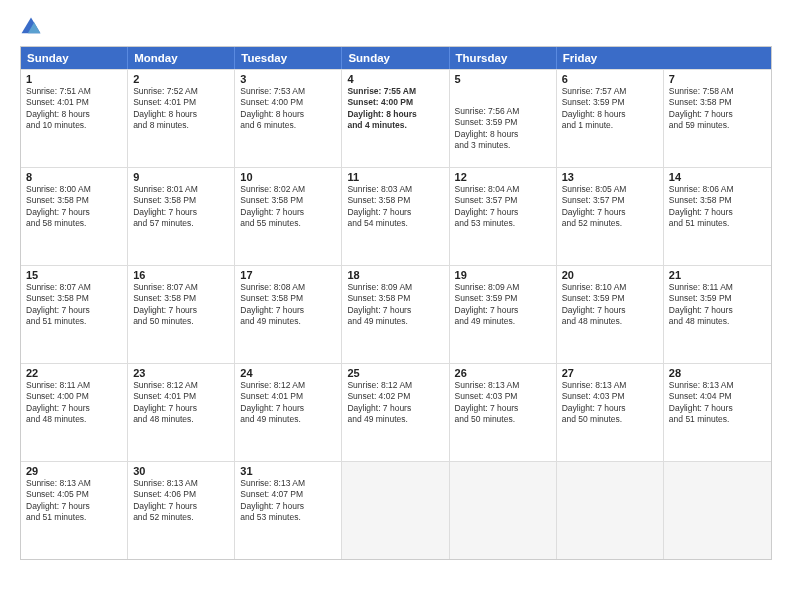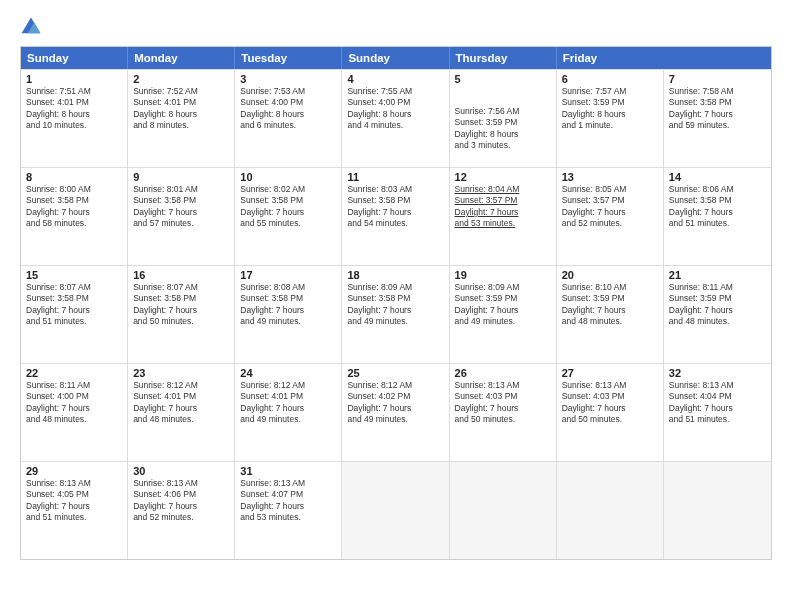--- a/index.html
+++ b/index.html
@@ -155,21 +155,21 @@
           </div>
           <div class="day-cell">
             <span class="day-number">3</span>
             <div class="day-info" style="white-space: pre-line;">Sunrise: 7:53 AM
 Sunset: 4:00 PM
 Daylight: 8 hours
 and 6 minutes.</div>
           </div>
           <div class="day-cell">
             <span class="day-number">4</span>
-            <div class="day-info" style="white-space: pre-line;">Sunrise: 7:55 AM
+            <div class="day-info" style="white-space: pre-line; font-weight: bold;">Sunrise: 7:55 AM
 Sunset: 4:00 PM
 Daylight: 8 hours
 and 4 minutes.</div>
           </div>
           <div class="day-cell">
             <span class="day-number">5</span>
             <div class="day-info" style="white-space: pre-line; margin-top: 21px;">Sunrise: 7:56 AM
 Sunset: 3:59 PM
 Daylight: 8 hours
 and 3 minutes.</div>
@@ -213,21 +213,21 @@
           </div>
           <div class="day-cell">
             <span class="day-number">11</span>
             <div class="day-info" style="white-space: pre-line;">Sunrise: 8:03 AM
 Sunset: 3:58 PM
 Daylight: 7 hours
 and 54 minutes.</div>
           </div>
           <div class="day-cell">
             <span class="day-number">12</span>
-            <div class="day-info" style="white-space: pre-line; text-decoration: underline;">Sunrise: 8:04 AM
+            <div class="day-info" style="white-space: pre-line;">Sunrise: 8:04 AM
 Sunset: 3:57 PM
 Daylight: 7 hours
 and 53 minutes.</div>
           </div>
           <div class="day-cell">
             <span class="day-number">13</span>
             <div class="day-info" style="white-space: pre-line;">Sunrise: 8:05 AM
 Sunset: 3:57 PM
 Daylight: 7 hours
 and 52 minutes.</div>
@@ -328,21 +328,21 @@
 and 50 minutes.</div>
           </div>
           <div class="day-cell">
             <span class="day-number">27</span>
             <div class="day-info" style="white-space: pre-line;">Sunrise: 8:13 AM
 Sunset: 4:03 PM
 Daylight: 7 hours
 and 50 minutes.</div>
           </div>
           <div class="day-cell">
-            <span class="day-number">32</span>
+            <span class="day-number">28</span>
             <div class="day-info" style="white-space: pre-line;">Sunrise: 8:13 AM
 Sunset: 4:04 PM
 Daylight: 7 hours
 and 51 minutes.</div>
           </div>
         </div>
         <div class="week-row">
           <div class="day-cell">
             <span class="day-number">29</span>
             <div class="day-info" style="white-space: pre-line;">Sunrise: 8:13 AM

